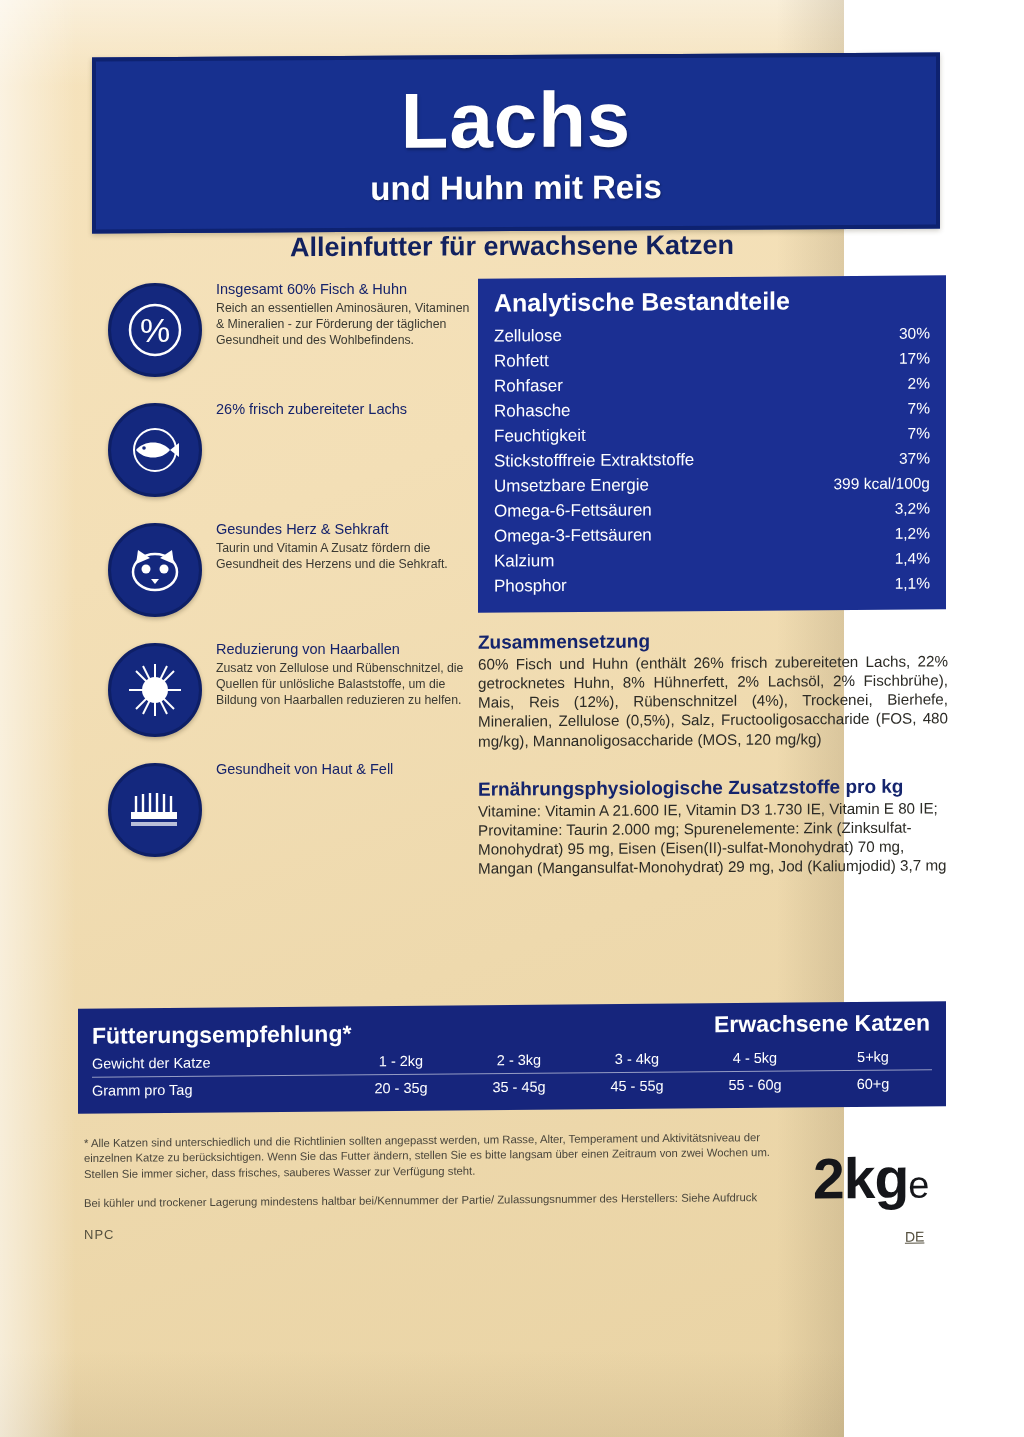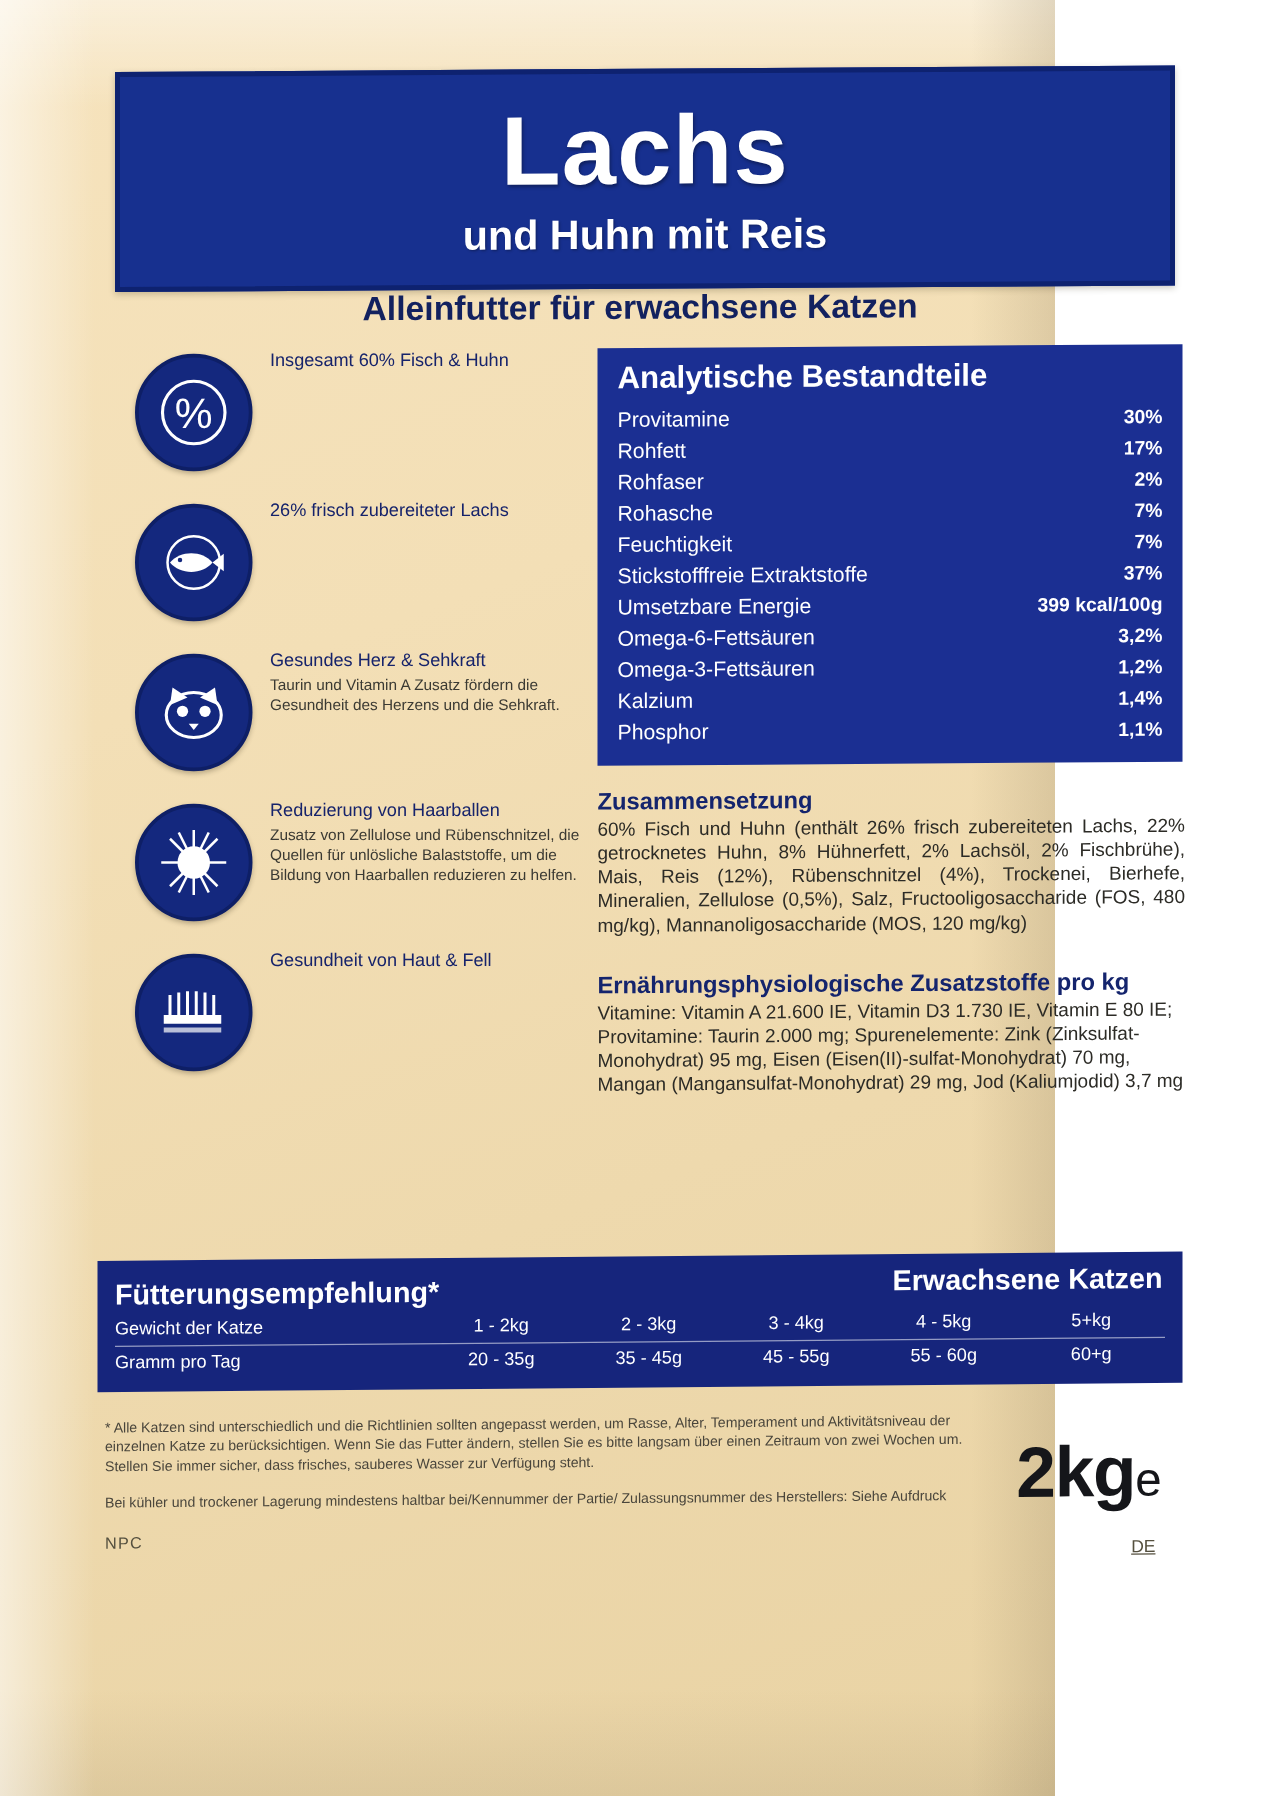--- a/index.html
+++ b/index.html
@@ -142,21 +142,21 @@
   }
   .an-row {
     display: flex;
     justify-content: space-between;
     align-items: baseline;
     color: #ffffff;
     font-size: 17px;
     padding: 2.5px 0;
   }
   .an-row .an-val {
-    font-weight: bold;
+    font-weight: normal;
     font-size: 15.5px;
     white-space: nowrap;
   }
 
   
   #composition {
     position: absolute;
     left: 400px;
     top: 575px;
     width: 470px;
@@ -292,20 +292,21 @@
 
       <div class="benefit">
         <div class="icon-wrap">
           <svg width="56" height="56" viewBox="0 0 56 56" aria-hidden="true">
             <circle cx="28" cy="28" r="25" fill="none" stroke="#ffffff" stroke-width="2.5"></circle>
             <text x="28" y="40" font-size="34" font-family="Liberation Sans, sans-serif" fill="#ffffff" text-anchor="middle">%</text>
           </svg>
         </div>
         <div class="txt">
           <div class="b-title">Insgesamt 60% Fisch &amp; Huhn</div>
+          <div class="b-body">Reich an essentiellen Aminosäuren, Vitaminen &amp; Mineralien - zur Förderung der täglichen Gesundheit und des Wohlbefindens.</div>
         </div>
       </div>
 
       <div class="benefit">
         <div class="icon-wrap">
           <svg width="62" height="46" viewBox="0 0 62 46" aria-hidden="true">
             <circle cx="31" cy="23" r="21" fill="none" stroke="#ffffff" stroke-width="2"></circle>
             <path d="M12 23 C20 13, 38 13, 46 23 C38 33, 20 33, 12 23 Z" fill="#ffffff"></path>
             <path d="M46 23 L55 16 L55 30 Z" fill="#ffffff"></path>
             <circle cx="20" cy="21" r="1.8" fill="#14287e"></circle>
@@ -372,21 +373,21 @@
           <div class="b-title">Gesundheit von Haut &amp; Fell</div>
         </div>
       </div>
 
     </div>
 
     <div id="analytical">
       <h2>Analytische Bestandteile</h2>
 
       <div class="an-row">
-        <span>Provitamine</span>
+        <span>Zellulose</span>
         <span class="an-val">30%</span>
       </div>
       <div class="an-row">
         <span>Rohfett</span>
         <span class="an-val">17%</span>
       </div>
       <div class="an-row">
         <span>Rohfaser</span>
         <span class="an-val">2%</span>
       </div>

